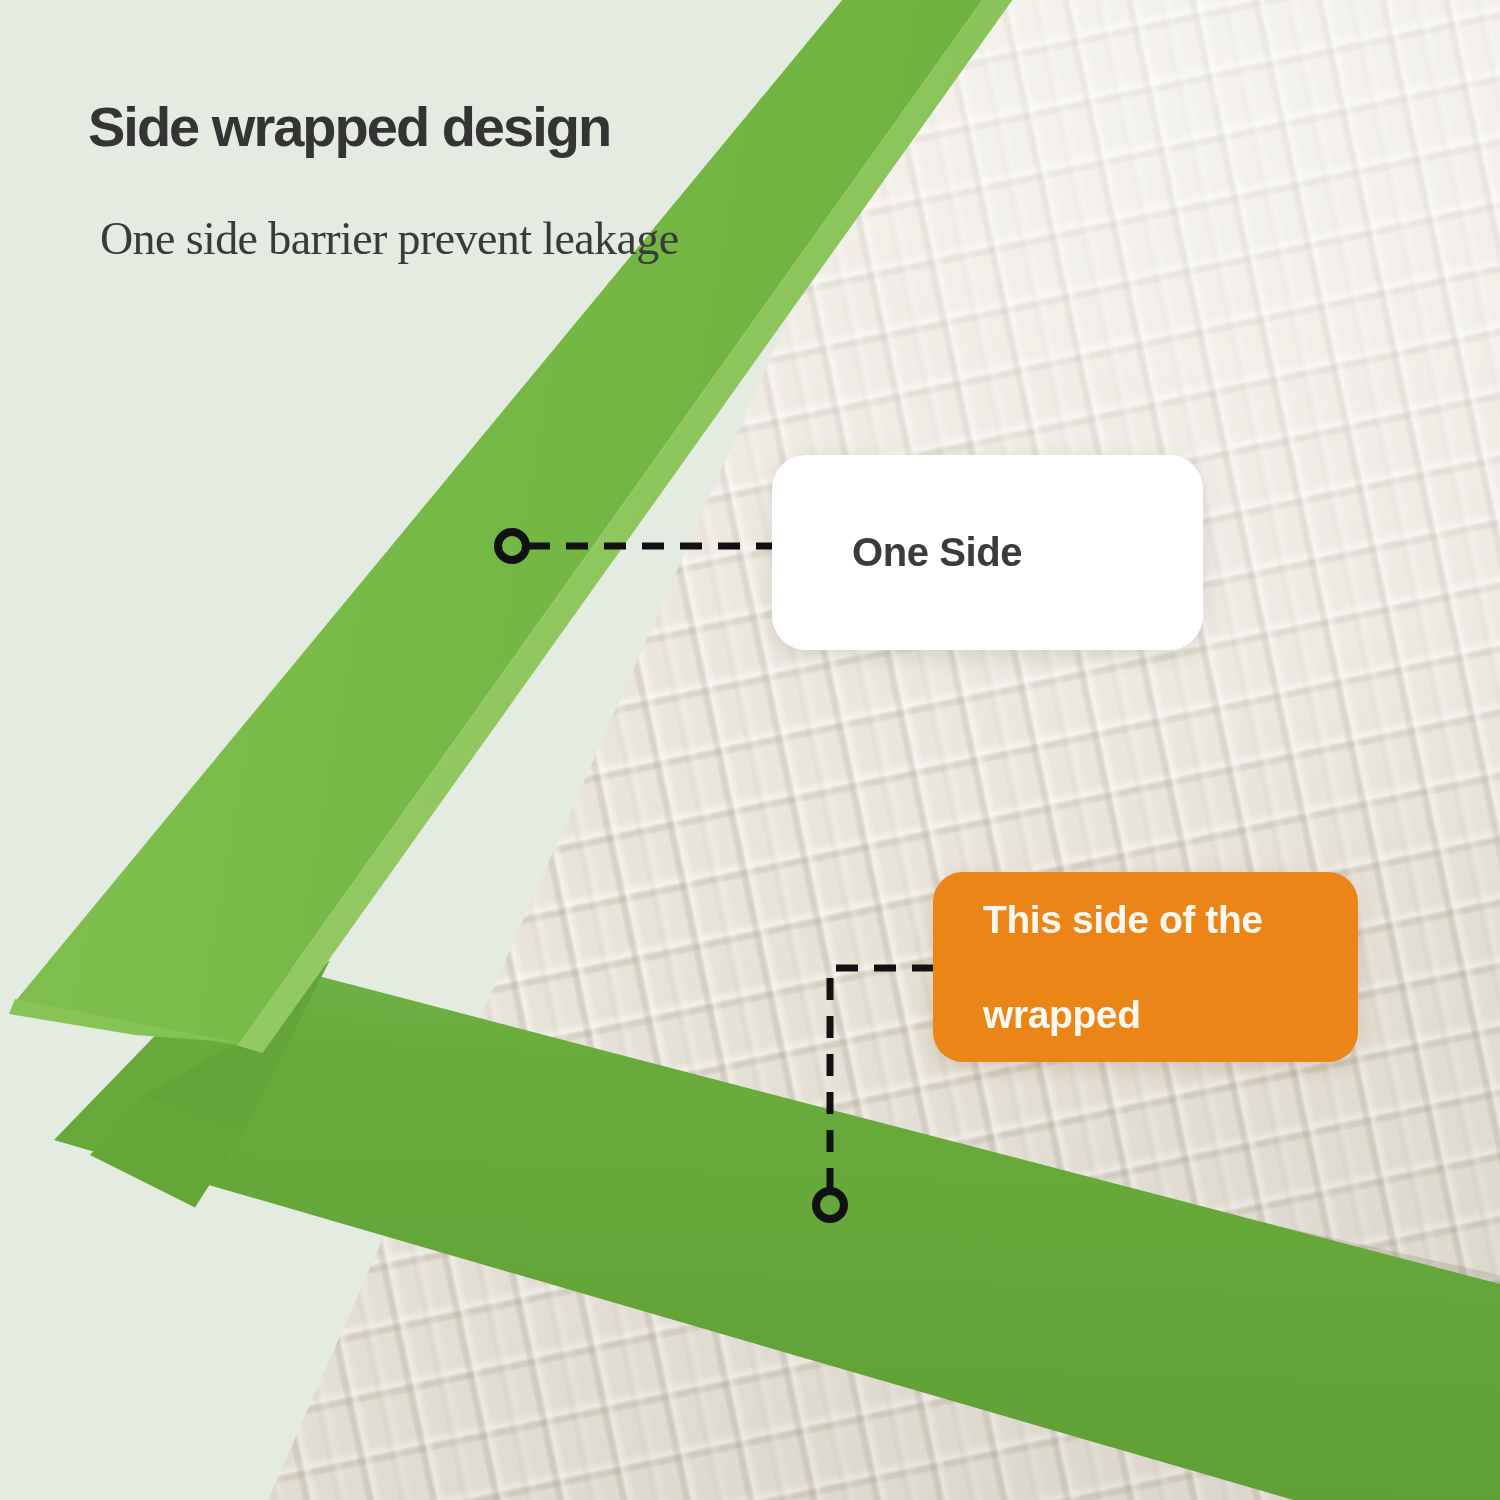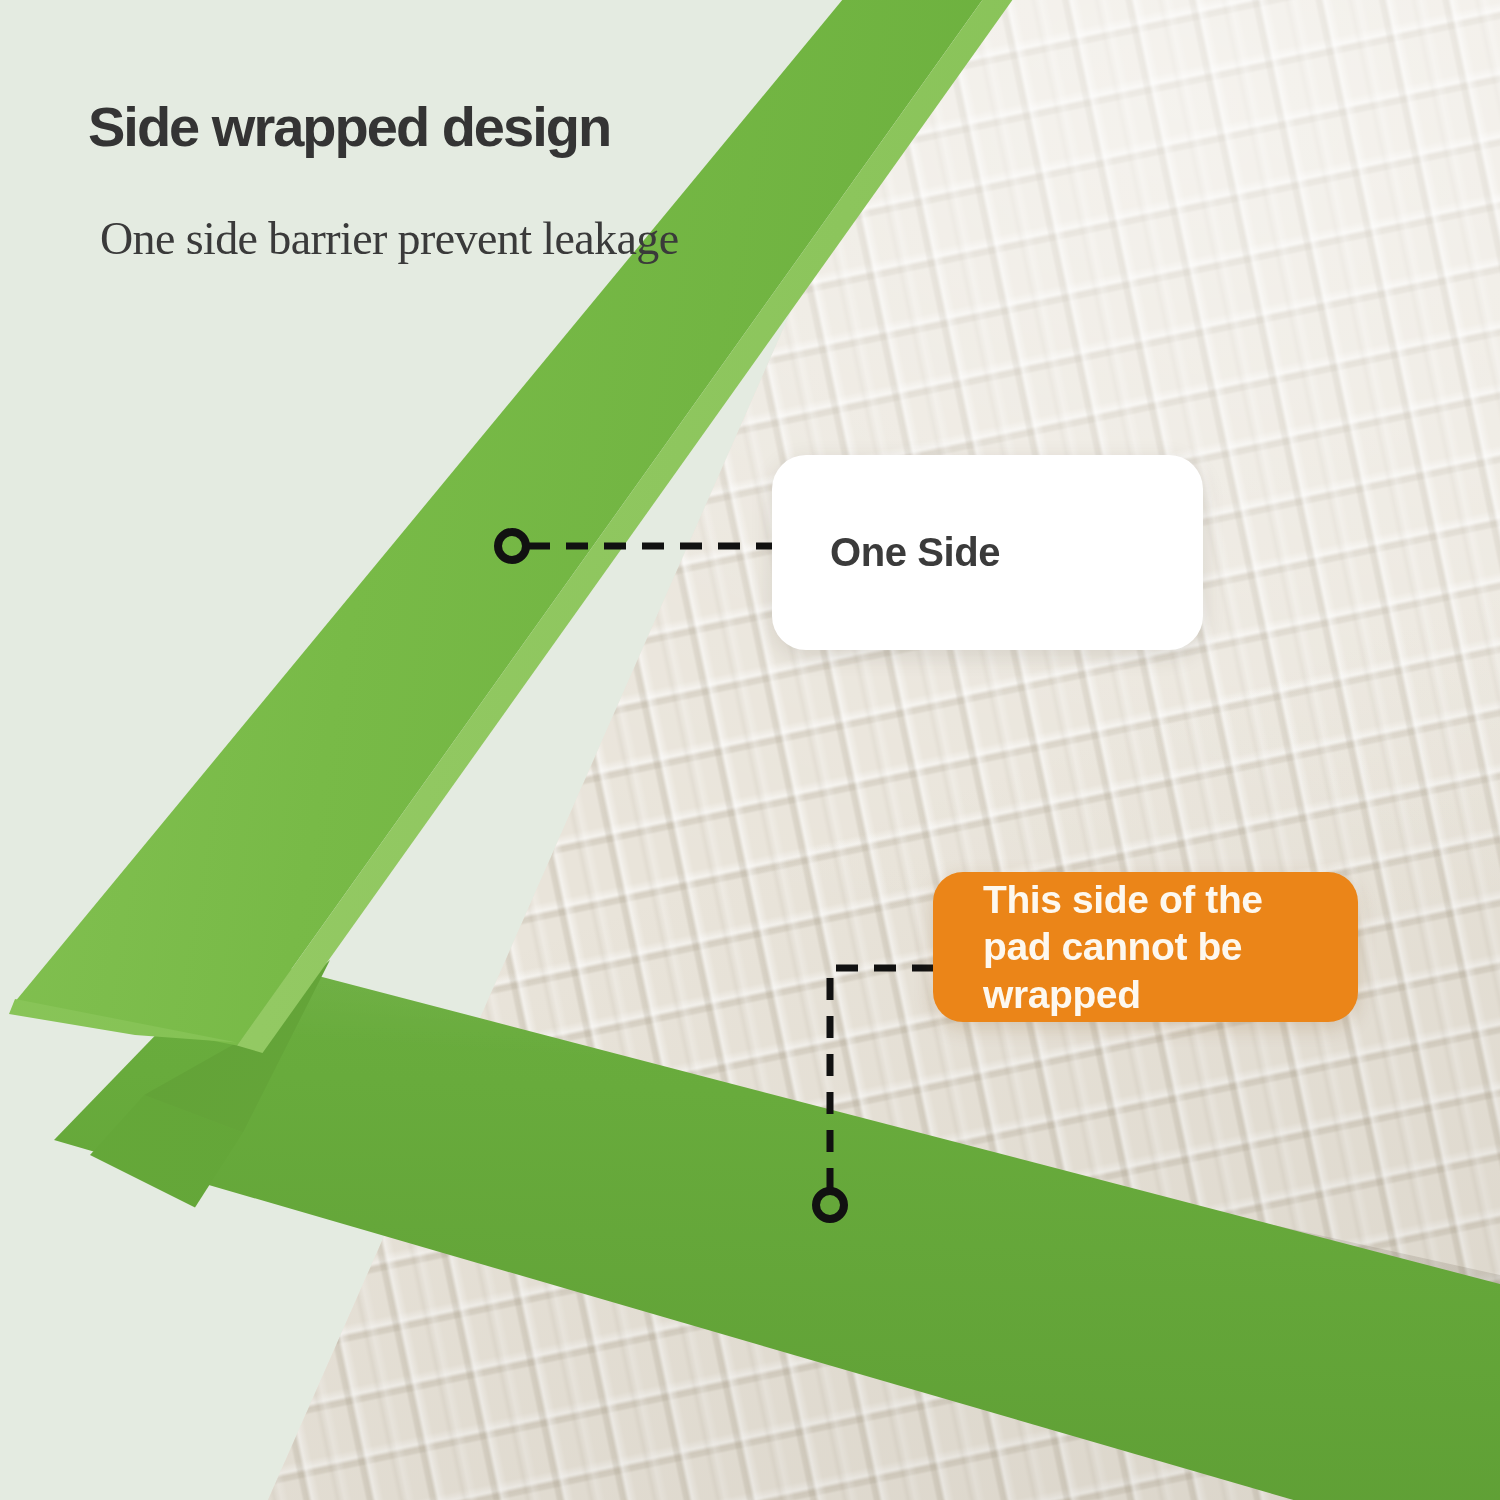--- a/index.html
+++ b/index.html
@@ -203,37 +203,37 @@
     position: absolute;
     left: 772px;
     top: 455px;
     width: 431px;
     height: 195px;
     background: #ffffff;
     border-radius: 34px;
     box-shadow: 0 6px 22px rgba(60,55,40,0.13);
     display: flex;
     align-items: center;
-    padding-left: 58px;
+    padding-left: 80px;
     box-sizing: border-box;
   }
   .callout-white .txt {
     font-size: 40px;
     font-weight: 700;
     color: #3b3b3b;
     line-height: 1.28;
     letter-spacing: -0.4px;
   }
 
   .callout-orange {
     position: absolute;
     left: 933px;
     top: 872px;
     width: 425px;
-    height: 150px;
+    height: 190px;
     background: #eb8518;
     border-radius: 30px;
     box-shadow: 0 6px 20px rgba(120,70,10,0.18);
     display: flex;
     align-items: center;
     padding-left: 50px;
     box-sizing: border-box;
   }
   .callout-orange .txt {
     font-size: 39px;
@@ -291,18 +291,18 @@
 
   <div class="callout-white">
     <div class="txt">
       <span>One Side</span><br>
     </div>
   </div>
 
   <div class="callout-orange">
     <div class="txt">
       <span>This side of the</span><br>
-      <span>pad cannot be</span><br>
+      <br>
       <span>wrapped</span>
     </div>
   </div>
 
 </div>
 
 </body></html>

